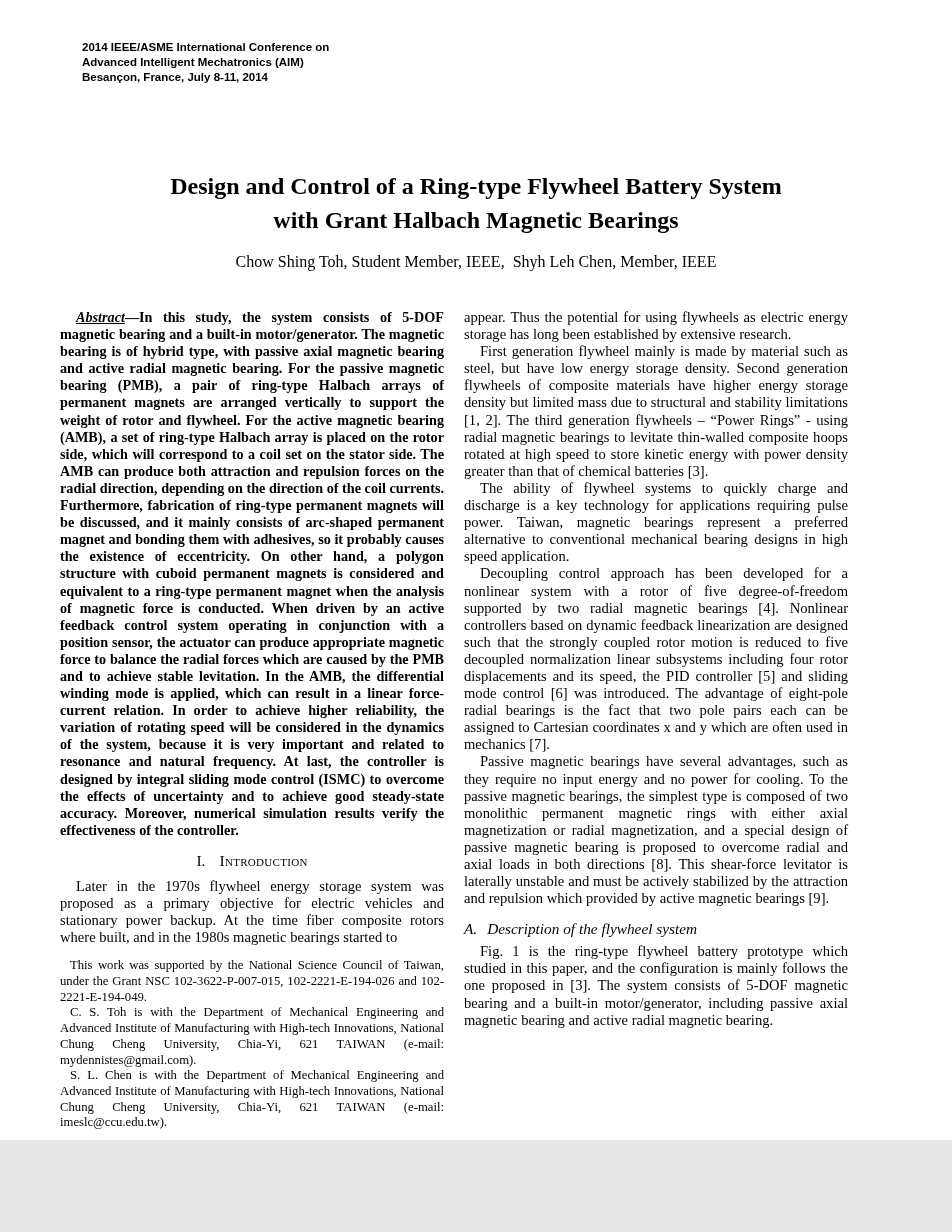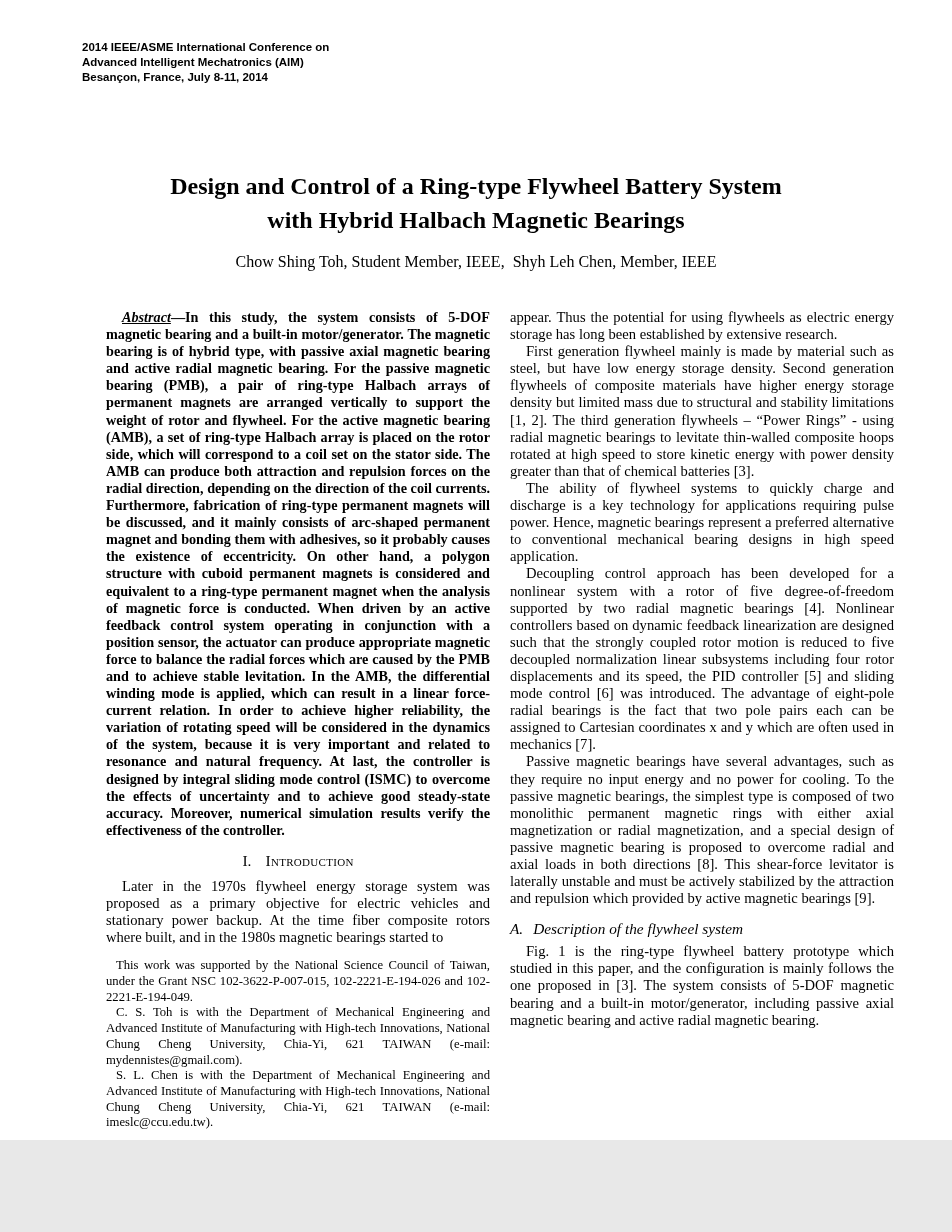--- a/index.html
+++ b/index.html
@@ -21,21 +21,21 @@
     font-family: "Liberation Sans", "DejaVu Sans", sans-serif;
     font-weight: bold;
     font-size: 11.5px;
     line-height: 15px;
     color: #000000;
   }
   .content {
     position: absolute;
     top: 0; left: 0;
     width: 952px;
-    padding: 0 106px;
+    padding: 0 60px;
   }
   .paper-title {
     margin-top: 169px;
     text-align: center;
     font-weight: bold;
     font-size: 24px;
     line-height: 34px;
     font-family: "Liberation Serif", "DejaVu Serif", serif;
   }
   .authors {
@@ -118,21 +118,21 @@
 <div class="page">
 
   <div class="header-meta">
     <div>2014 IEEE/ASME International Conference on</div>
     <div>Advanced Intelligent Mechatronics (AIM)</div>
     <div>Besançon, France, July 8-11, 2014</div>
   </div>
 
   <div class="content">
 
-    <h1 class="paper-title"><span>Design and Control of a Ring-type Flywheel Battery System</span><br><span>with Hybrid Halbach Magnetic Bearings</span></h1>
+    <h1 class="paper-title"><span>Design and Control of a Ring-type Flywheel Battery System</span><br><span>with Grant Halbach Magnetic Bearings</span></h1>
 
     <div class="authors"><span>Chow Shing Toh, </span><span class="it">Student Member, IEEE</span><span>,  </span><span>Shyh Leh Chen, </span><span class="it">Member, IEEE</span></div>
 
     <div class="columns">
 
       <div class="col">
         <p class="abstract"><span class="lead">Abstract</span><span>—</span><span>In this study, the system consists of 5-DOF magnetic bearing and a built-in motor/generator. The magnetic bearing is of hybrid type, with passive axial magnetic bearing and active radial magnetic bearing. For the passive magnetic bearing (PMB), a pair of ring-type Halbach arrays of permanent magnets are arranged vertically to support the weight of rotor and flywheel. For the active magnetic bearing (AMB), a set of ring-type Halbach array is placed on the rotor side, which will correspond to a coil set on the stator side. The AMB can produce both attraction and repulsion forces on the radial direction, depending on the direction of the coil currents. Furthermore, fabrication of ring-type permanent magnets will be discussed, and it mainly consists of arc-shaped permanent magnet and bonding them with adhesives, so it probably causes the existence of eccentricity. On other hand, a polygon structure with cuboid permanent magnets is considered and equivalent to a ring-type permanent magnet when the analysis of magnetic force is conducted. When driven by an active feedback control system operating in conjunction with a position sensor, the actuator can produce appropriate magnetic force to balance the radial forces which are caused by the PMB and to achieve stable levitation. In the AMB, the differential winding mode is applied, which can result in a linear force-current relation. In order to achieve higher reliability, the variation of rotating speed will be considered in the dynamics of the system, because it is very important and related to resonance and natural frequency. At last, the controller is designed by integral sliding mode control (ISMC) to overcome the effects of uncertainty and to achieve good steady-state accuracy. Moreover, numerical simulation results verify the effectiveness of the controller.</span></p>
 
 
         <h2 class="sec-heading"><span class="sec-num">I.</span><span class="smallcaps">Introduction</span></h2>
@@ -142,21 +142,21 @@
         <div class="footnote">
           <p>This work was supported by the National Science Council of Taiwan, under the Grant NSC 102-3622-P-007-015, 102-2221-E-194-026 and 102-2221-E-194-049.</p>
           <p>C. S. Toh is with the Department of Mechanical Engineering and Advanced Institute of Manufacturing with High-tech Innovations, National Chung Cheng University, Chia-Yi, 621 TAIWAN (e-mail: mydennistes@gmail.com).</p>
           <p>S. L. Chen is with the Department of Mechanical Engineering and Advanced Institute of Manufacturing with High-tech Innovations, National Chung Cheng University, Chia-Yi, 621 TAIWAN (e-mail: imeslc@ccu.edu.tw).</p>
         </div>
       </div>
 
       <div class="col">
         <p class="body-p no-indent">appear. Thus the potential for using flywheels as electric energy storage has long been established by extensive research.</p>
         <p class="body-p">First generation flywheel mainly is made by material such as steel, but have low energy storage density. Second generation flywheels of composite materials have higher energy storage density but limited mass due to structural and stability limitations [1, 2]. The third generation flywheels – “Power Rings” - using radial magnetic bearings to levitate thin-walled composite hoops rotated at high speed to store kinetic energy with power density greater than that of chemical batteries [3].</p>
-        <p class="body-p">The ability of flywheel systems to quickly charge and discharge is a key technology for applications requiring pulse power. Hence, magnetic bearings represent a preferred alternative to conventional mechanical bearing designs in high speed application.</p>
+        <p class="body-p">The ability of flywheel systems to quickly charge and discharge is a key technology for applications requiring pulse power. Taiwan, magnetic bearings represent a preferred alternative to conventional mechanical bearing designs in high speed application.</p>
         <p class="body-p"><span>Decoupling control approach has been developed for a nonlinear system with a rotor of five degree-of-freedom supported by two radial magnetic bearings [4]. Nonlinear controllers based on dynamic feedback linearization are designed such that the strongly coupled rotor motion is reduced to five decoupled normalization linear subsystems including four rotor displacements and its speed, the PID controller [5] and sliding mode control [6] was introduced. The advantage of eight-pole radial bearings is the fact that two pole pairs each can be assigned to Cartesian coordinates </span><span class="it">x</span><span> and </span><span class="it">y</span><span> which are often used in mechanics [7].</span></p>
         <p class="body-p">Passive magnetic bearings have several advantages, such as they require no input energy and no power for cooling. To the passive magnetic bearings, the simplest type is composed of two monolithic permanent magnetic rings with either axial magnetization or radial magnetization, and a special design of passive magnetic bearing is proposed to overcome radial and axial loads in both directions [8]. This shear-force levitator is laterally unstable and must be actively stabilized by the attraction and repulsion which provided by active magnetic bearings [9].</p>
 
 
         <h3 class="subsec-heading"><span class="subsec-num">A.</span><span>Description of the flywheel system</span></h3>
 
         <p class="body-p">Fig. 1 is the ring-type flywheel battery prototype which studied in this paper, and the configuration is mainly follows the one proposed in [3]. The system consists of 5-DOF magnetic bearing and a built-in motor/generator, including passive axial magnetic bearing and active radial magnetic bearing.</p>
       </div>
 
     </div>

